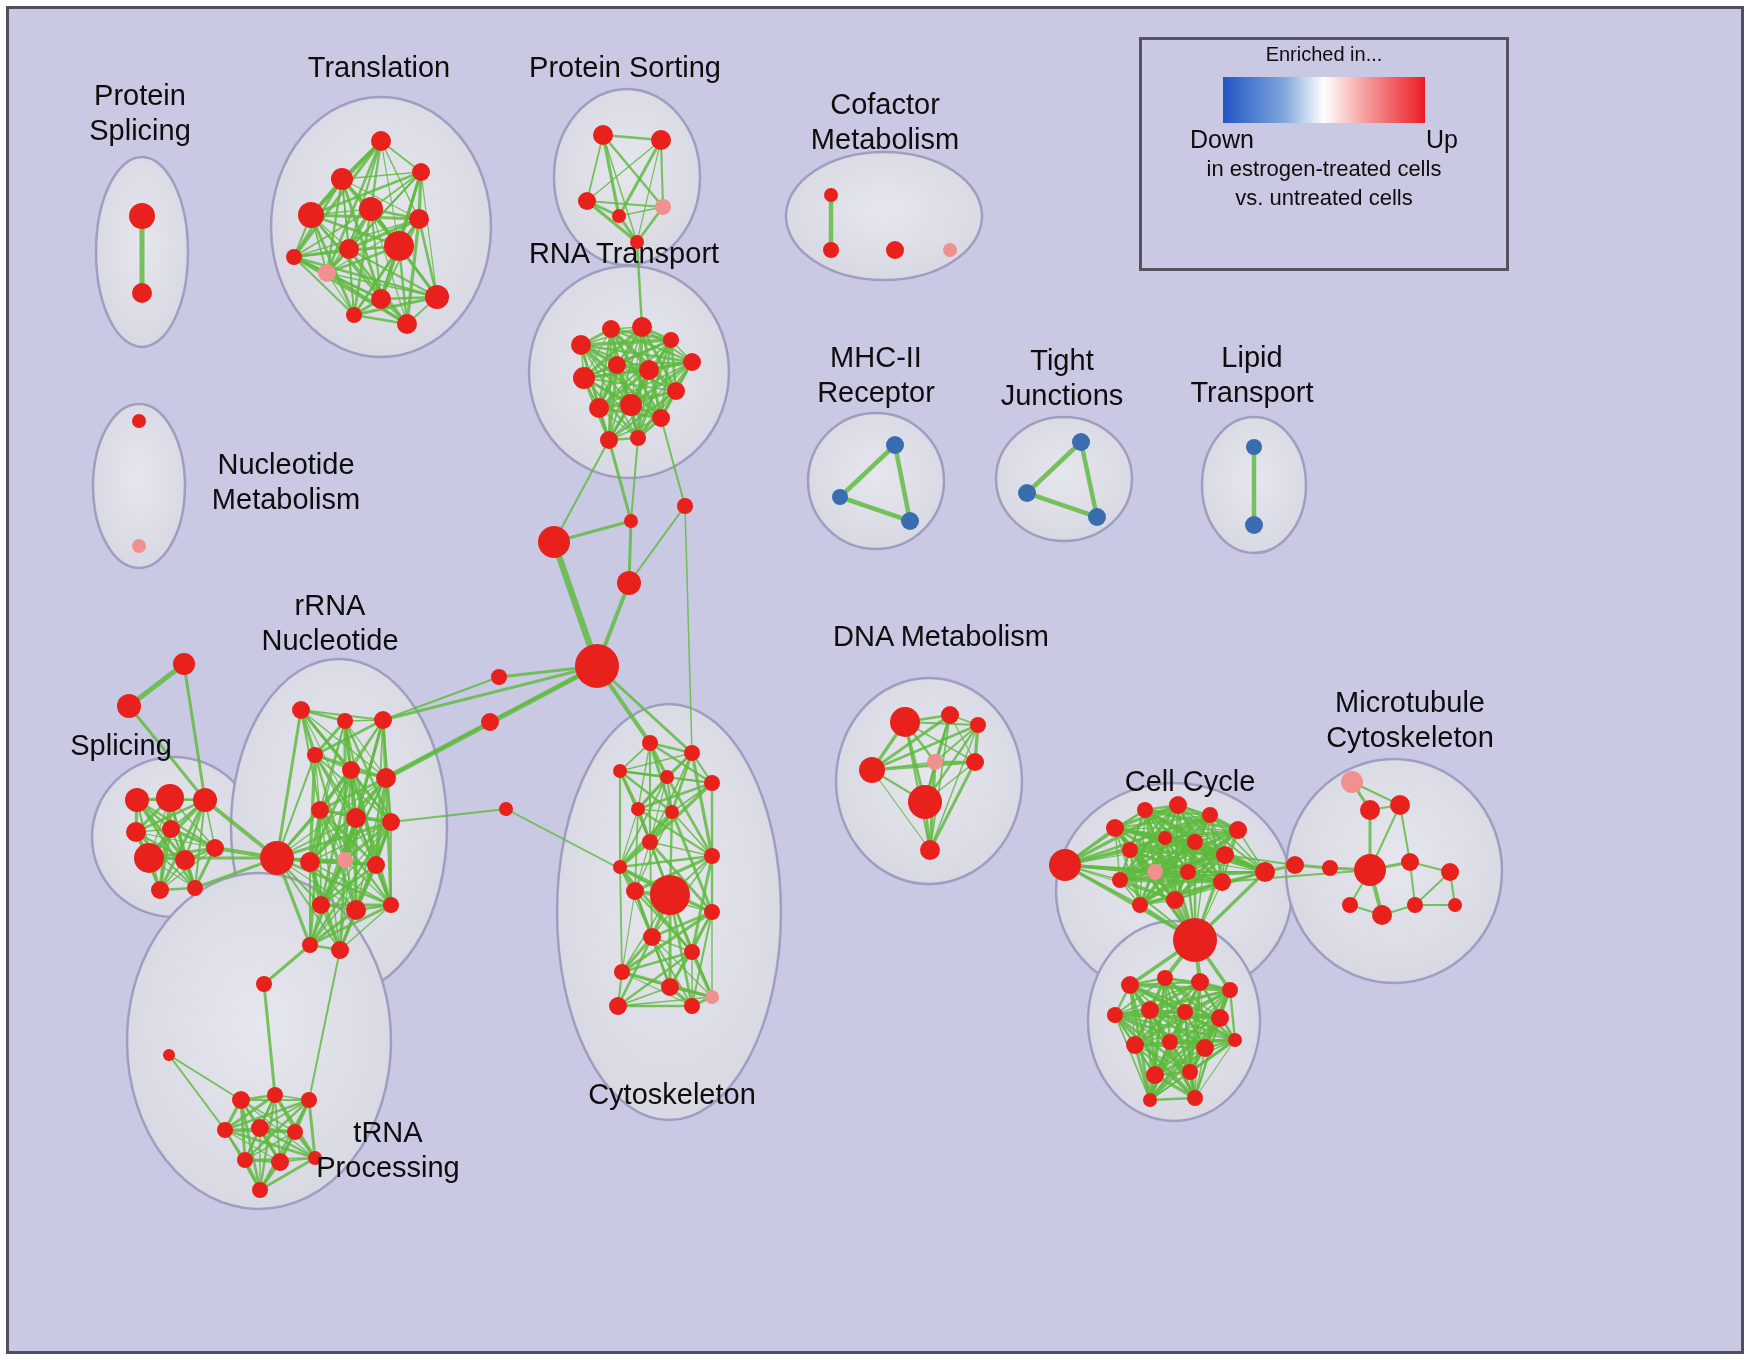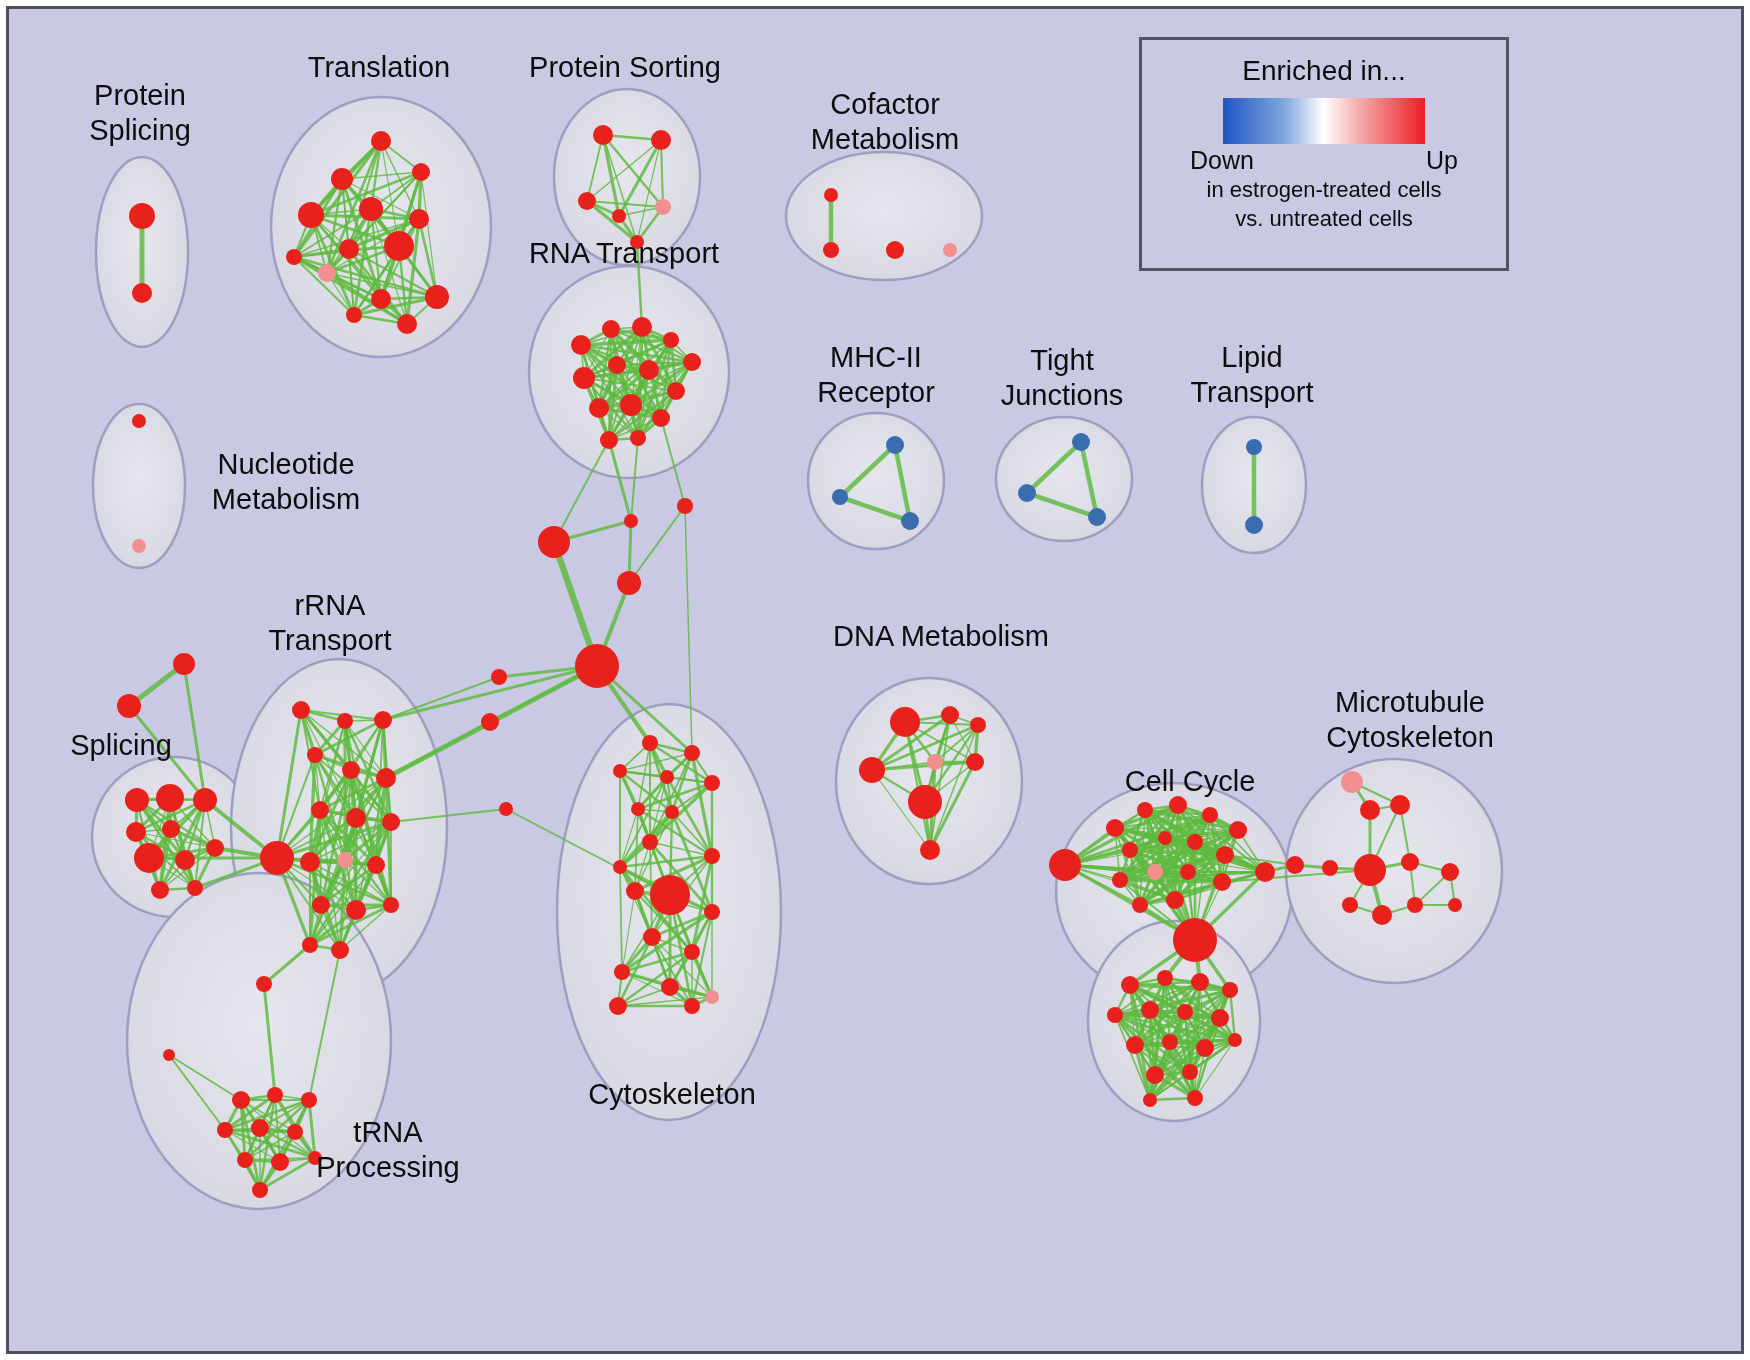--- a/index.html
+++ b/index.html
@@ -2,21 +2,21 @@
 <html><head>
 <meta charset="utf-8">
 <style>
   *{margin:0;padding:0;box-sizing:border-box}
   html,body{width:1750px;height:1360px;background:#ffffff;font-family:"Liberation Sans",sans-serif;position:relative;overflow:hidden}
   #figure{position:absolute;left:6px;top:6px;width:1738px;height:1348px;border:3px solid #4e4e5c;background:#c9c9e3}
   #net{position:absolute;left:0;top:0;width:100%;height:100%}
   #labels{position:absolute;left:0;top:0;width:100%;height:100%;pointer-events:none}
   .cluster-label{position:absolute;transform:translate(-50%,-50%);font-size:29px;color:#0d0d0d;text-align:center;white-space:pre-line;line-height:1.22}
   .legend{position:absolute;left:1130px;top:28px;width:370px;height:234px;border:3px solid #54545e;text-align:center;color:#0d0d0d}
-  .legend-title{font-size:28px;margin-top:15px}
+  .legend-title{font-size:20px;margin-top:3px}
   .legend-gradient{width:202px;height:46px;margin:11px auto 2px;}
   .legend-row{display:flex;justify-content:space-between;width:268px;margin:0 auto;font-size:25px}
   .legend-caption{font-size:22px;line-height:1.32}
 </style>
 </head>
 <body>
 
 <div id="figure" style="background: rgb(201, 201, 227);">
   <svg id="net" xmlns="http://www.w3.org/2000/svg">
     <defs>
@@ -1100,21 +1100,21 @@
       <div class="cluster-label" style="left: 867px; top: 366px;">MHC-II
 Receptor</div>
       <div class="cluster-label" style="left: 1053px; top: 369px;">Tight
 Junctions</div>
       <div class="cluster-label" style="left: 1243px; top: 366px;">Lipid
 Transport</div>
       <div class="cluster-label" style="left: 277px; top: 473px;">Nucleotide
 Metabolism</div>
       <div class="cluster-label" style="left: 112px; top: 737px;">Splicing</div>
       <div class="cluster-label" style="left: 321px; top: 614px;">rRNA
-Transport</div>
+Nucleotide</div>
       <div class="cluster-label" style="left: 379px; top: 1141px;">tRNA
 Processing</div>
       <div class="cluster-label" style="left: 663px; top: 1086px;">Cytoskeleton</div>
       <div class="cluster-label" style="left: 932px; top: 628px;">DNA Metabolism</div>
       <div class="cluster-label" style="left: 1181px; top: 773px;">Cell Cycle</div>
       <div class="cluster-label" style="left: 1401px; top: 711px;">Microtubule
 Cytoskeleton</div>
     </div>
 
   <div class="legend">

